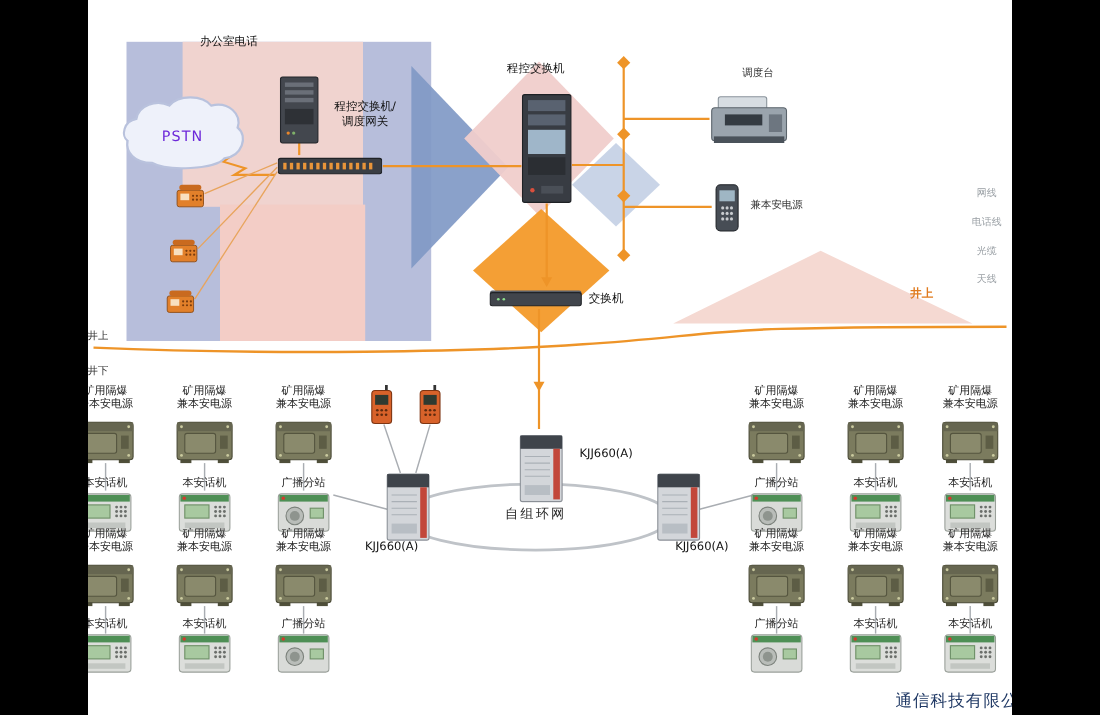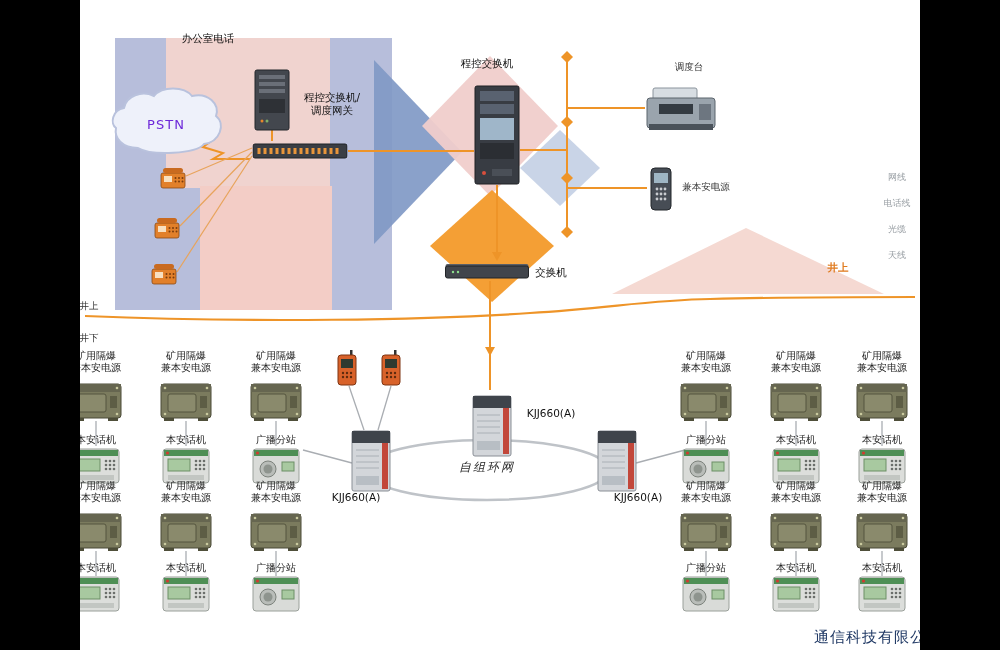--- a/index.html
+++ b/index.html
@@ -365,21 +365,21 @@
       <div class="node t-text lbl" style="left: 551px; top: 413px;">
         <div class="node-label" style="top: 0px;">KJJ660(A)</div>
       </div>
       <div class="node t-text lbl" style="left: 356px; top: 497px;">
         <div class="node-label" style="top: 0px;">KJJ660(A)</div>
       </div>
       <div class="node t-text lbl" style="left: 638px; top: 497px;">
         <div class="node-label" style="top: 0px;">KJJ660(A)</div>
       </div>
       <div class="node t-text lbl-ring" style="left: 487px; top: 467px;">
-        <div class="node-label" style="top: 0px; font-style: italic;">自组环网</div>
+        <div class="node-label" style="top: 0px;">自组环网</div>
       </div>
       <div class="node t-power-box" style="left: 96px; top: 400px;">
         <div class="dev">
           <svg width="56" height="44">
             <rect x="6" y="38" width="10" height="5" fill="#4f4f3a"></rect>
             <rect x="40" y="38" width="10" height="5" fill="#4f4f3a"></rect>
             <rect x="3" y="6" width="50" height="34" rx="3" fill="#7b7b5e" stroke="#4a4a36"></rect>
             <rect x="3" y="6" width="50" height="8" fill="#666650"></rect>
             <rect x="10" y="16" width="28" height="18" rx="2" fill="#8a8a6c" stroke="#55553f"></rect>
             <rect x="42" y="18" width="7" height="12" fill="#5d5d45"></rect>

